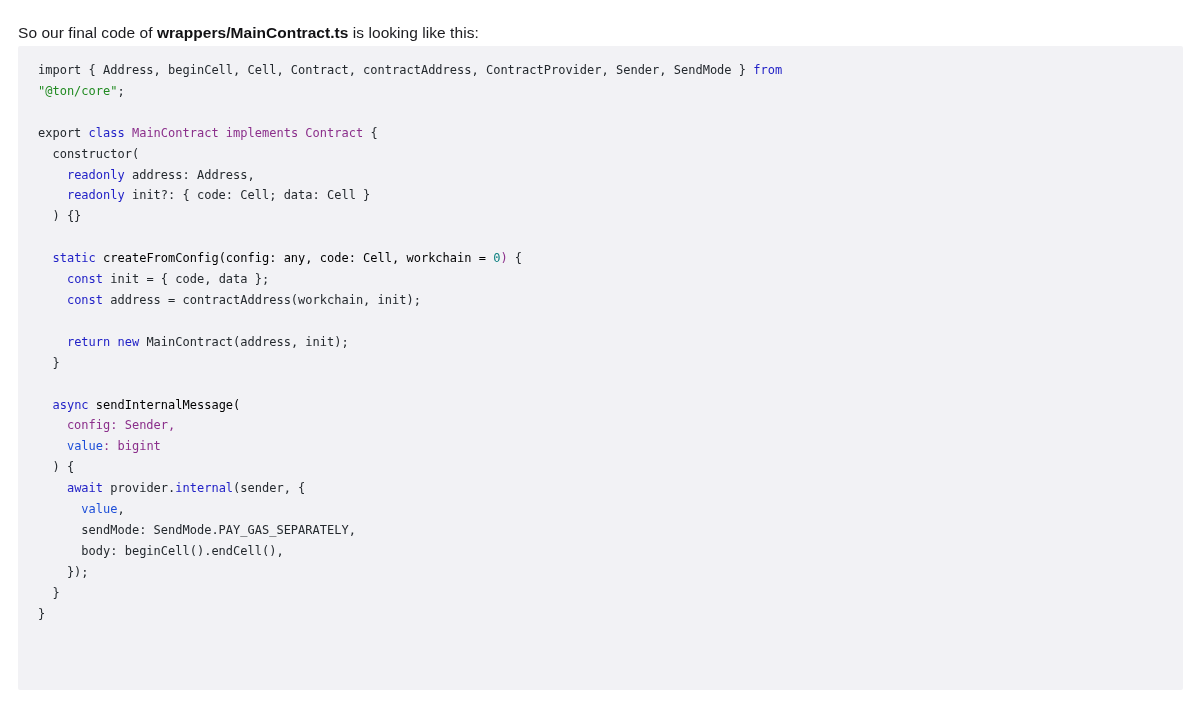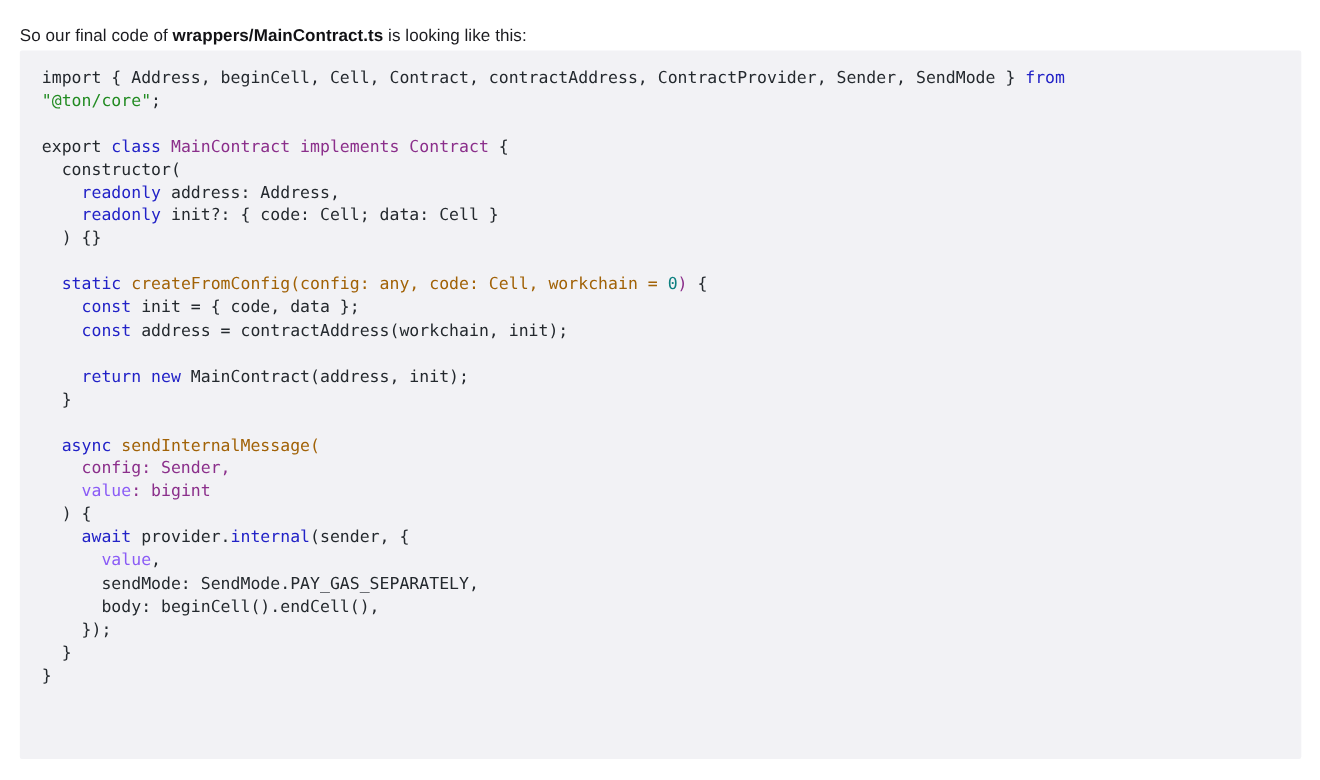--- a/index.html
+++ b/index.html
@@ -58,37 +58,37 @@
     bottom: 0;
     padding: 14px 18px 16px 20px;
     box-sizing: border-box;
     overflow: hidden;
   }
 
   pre.code {
     margin: 0;
     padding: 0;
     font-family: "DejaVu Sans Mono", "Liberation Mono", monospace;
-    font-size: 15px;
+    font-size: 12px;
     line-height: 20.9px;
     color: #24292e;
     white-space: pre;
     tab-size: 2;
   }
 
   .ln { display: block; min-height: 20.9px; }
 
   
   .tok-kw   { color: #2222c7; }   
   .tok-typ  { color: #8b2f8b; }   
-  .tok-fn   { color: #a16207; }   
+  .tok-fn   { color: #000000; }   
   .tok-str  { color: #228b22; }   
   .tok-num  { color: #0d8080; }   
   .tok-pln  { color: #24292e; }   
-  .tok-var  { color: #8b5cf6; }   
+  .tok-var  { color: #1d4ed8; }   
 </style>
 </head>
 <body>
 
 <div class="page">
 
   <p class="intro"><span>So our final code of </span><span class="bold">wrappers/MainContract.ts</span><span> is looking like this:</span></p>
 
   <div class="code-block">
     <div class="code-scroll">

